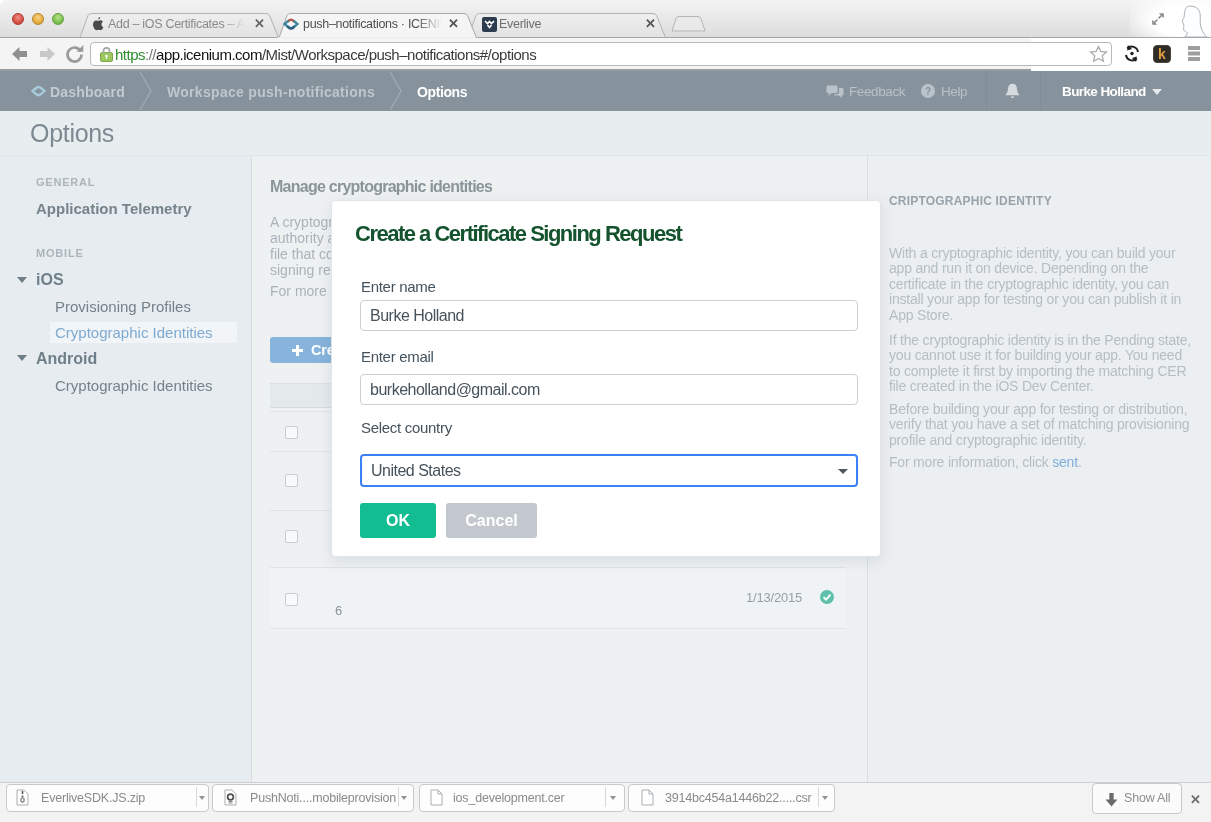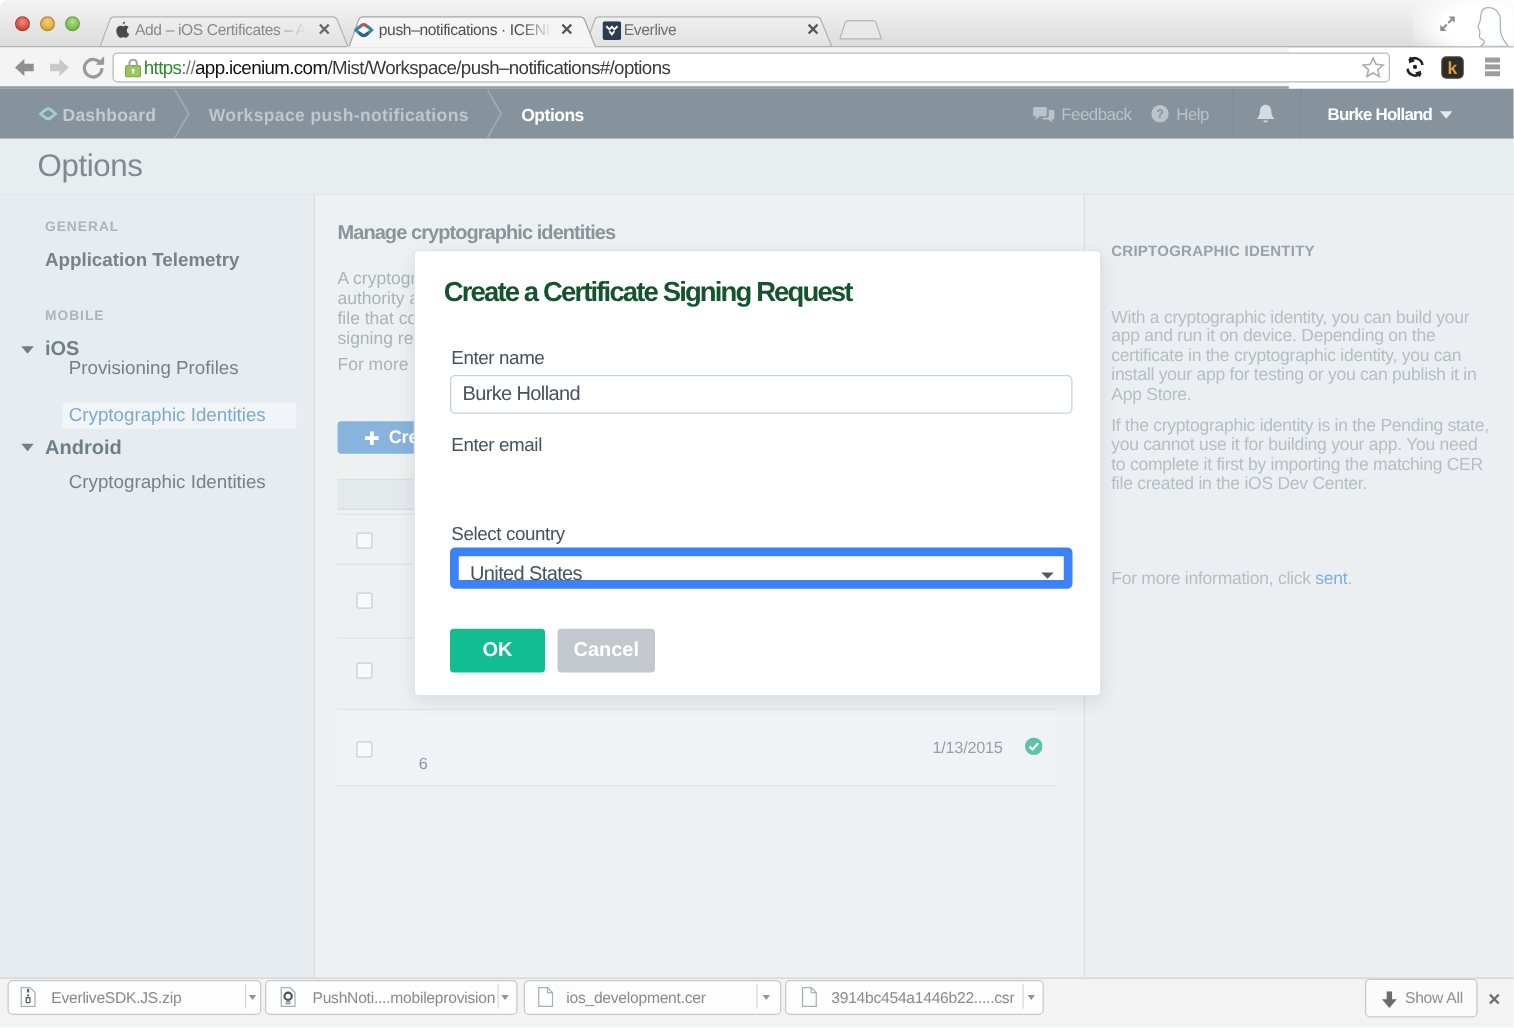--- a/index.html
+++ b/index.html
@@ -206,21 +206,21 @@
 
   <div id="content">
     <div id="lsidebar"></div>
     <div id="rsidebar"></div>
 
     <div class="shead" style="top:20px;">GENERAL</div>
     <div class="sitem" style="left:36px; top:44px; font-weight:bold; color:#76838C;">Application Telemetry</div>
     <div class="shead" style="top:91px;">MOBILE</div>
     <div class="tri" style="left:17px; top:121px;"></div>
     <div class="sitem" style="left:36px; top:115px; font-weight:bold; font-size:16px; color:#6F7F89;">iOS</div>
-    <div class="sitem" style="left:55px; top:130px;">Provisioning Profiles</div>
+    <div class="sitem" style="left:55px; top:142px;">Provisioning Profiles</div>
     <div class="abs" style="left:50px; top:166px; width:187px; height:21px; background:#F1F5F7;"></div>
     <div class="sitem" style="left:55px; top:168px; color:#7FA9D1;">Cryptographic Identities</div>
     <div class="tri" style="left:17px; top:199px;"></div>
     <div class="sitem" style="left:36px; top:194px; font-weight:bold; font-size:16px; color:#6F7F89;">Android</div>
     <div class="sitem" style="left:55px; top:221px;">Cryptographic Identities</div>
 
     <div class="abs" style="left:270px; top:22px; font-size:16px; font-weight:bold; letter-spacing:-0.75px; color:#8A949B;">Manage cryptographic identities</div>
     <div class="mline" style="left:270px; top:58px;">A cryptographic identity is issued by a certification</div>
     <div class="mline" style="left:270px; top:74px;">authority and consists of a certificate and a private key. A</div>
     <div class="mline" style="left:270px; top:90px;">file that contains your public key and the certificate</div>
@@ -248,34 +248,36 @@
     <div class="abs" style="left:335px; top:447px; font-size:13px; color:#8A959C;">6</div>
     <div class="abs" style="left:746px; top:434px; width:56px; font-size:13px; letter-spacing:-0.2px; color:#96A0A8;">1/13/2015</div>
     <svg class="abs" style="left:820px; top:434px;" width="14" height="14" viewBox="0 0 14 14">
       <circle cx="7" cy="7" r="7" fill="#5FC0AB"></circle>
       <path d="M3.5 7.2 L6 9.6 L10.5 4.6" stroke="#fff" stroke-width="1.8" fill="none"></path>
     </svg>
 
     <div class="abs" style="left:889px; top:38px; font-size:12px; font-weight:bold; letter-spacing:0.2px; color:#98A2AA;">CRIPTOGRAPHIC IDENTITY</div>
     <div class="rtext" style="top:78px;">With a cryptographic identity, you can build your<br>app and run it on device. Depending on the<br>certificate in the cryptographic identity, you can<br>install your app for testing or you can publish it in<br>App Store.</div>
     <div class="rtext" style="top:165px;">If the cryptographic identity is in the Pending state,<br>you cannot use it for building your app. You need<br>to complete it first by importing the matching CER<br>file created in the iOS Dev Center.</div>
+    <div class="rtext" style="top:234px;">Before building your app for testing or distribution,<br>verify that you have a set of matching provisioning<br>profile and cryptographic identity.</div>
     <div class="rtext" style="top:287px;">For more information, click <span style="color:#7FAEDB;">sent</span>.</div>
   </div>
 
   <div id="modal">
     <div class="mtitle">Create a Certificate Signing Request</div>
     <div class="mlabel" style="top:77px;">Enter name</div>
     <div class="minput" style="top:99px;">Burke Holland</div>
     <div class="mlabel" style="top:147px;">Enter email</div>
+    <div class="minput" style="top:173px;">burkeholland@gmail.com</div>
     <div class="mlabel" style="top:218px;">Select country</div>
-    <div class="minput" style="top:237px; height:33px; border:7px solid #3b82f6; line-height:29px;">United States
+    <div class="minput" style="top:253px; height:33px; border:2px solid #3b82f6; line-height:29px;">United States
       <span style="position:absolute; right:8px; top:13px; width:0; height:0; border-left:5px solid transparent; border-right:5px solid transparent; border-top:5.5px solid #4E5A63;"></span>
     </div>
     <div class="mbtn" style="left:28px; width:76px; background:#12BD92;">OK</div>
-    <div class="mbtn" style="left:114px; width:78px; background:#C2C8CD;">Cancel</div>
+    <div class="mbtn" style="left:114px; width:91px; background:#C2C8CD;">Cancel</div>
   </div>
 
   <div id="dlbar">
     <div class="dlitem" style="left:6px; width:203px;"></div>
     <svg class="abs" style="left:16px; top:6px;" width="13" height="17" viewBox="0 0 13 17">
       <path d="M1 1 H8 L12 5 V16 H1 Z" fill="#fff" stroke="#A9AFB4" stroke-width="1"></path>
       <path d="M6.5 2 V5 M6.5 6.5 V8" stroke="#555" stroke-width="1.6"></path>
       <rect x="5" y="9" width="3" height="4" rx="0.5" fill="none" stroke="#555" stroke-width="1"></rect>
     </svg>
     <div class="dltext" style="left:41px;">EverliveSDK.JS.zip</div>

